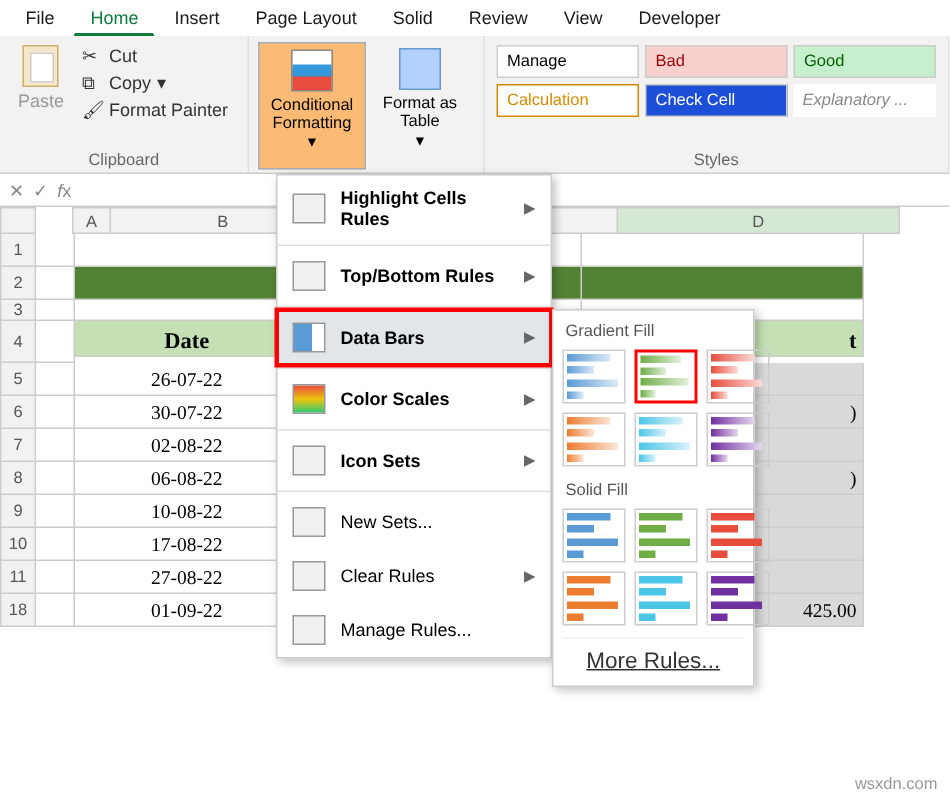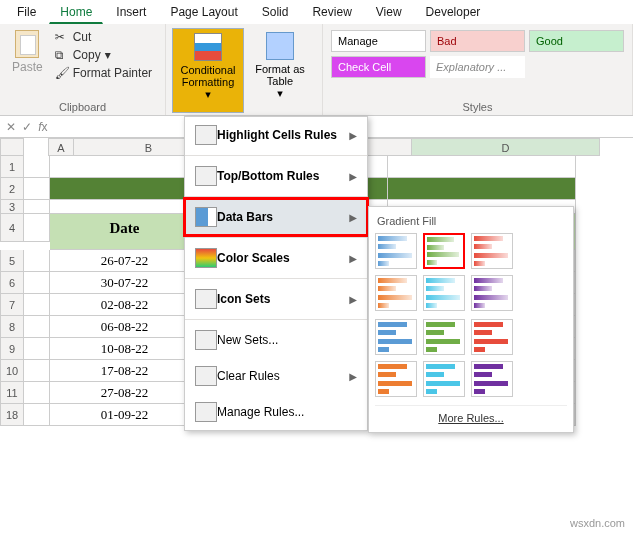--- a/index.html
+++ b/index.html
@@ -17,82 +17,82 @@
 
 
 .paste-btn { display: flex; flex-direction: column; align-items: center; padding: 2px 6px; color: #999; }
 .paste-icon { width: 24px; height: 28px; background: #f5e6c8; border: 1px solid #d0b070; position: relative; margin-bottom: 2px; }
 .paste-icon::before { content: ""; position: absolute; top: 4px; left: 4px; right: 2px; bottom: 2px; background: #fff; border: 1px solid #ccc; }
 .clip-row { display: flex; align-items: center; gap: 4px; padding: 2px 4px; font-size: 12px; color: #333; }
 .clip-row .ic { width: 14px; height: 14px; display: inline-block; }
 
 
 .big-btn { display: flex; flex-direction: column; align-items: center; padding: 4px 6px; text-align: center; font-size: 11px; width: 72px; }
-.big-btn.active { background: #eab308; border: 1px solid #a0b0c0; }
+.big-btn.active { background: #fdba74; border: 1px solid #a0b0c0; }
 .cf-icon, .ft-icon { width: 28px; height: 28px; margin-bottom: 3px; }
 .cf-icon { background: linear-gradient(#fff 50%, #e74c3c 50%); border: 1px solid #888; position: relative; }
 .cf-icon::after { content:""; position:absolute; left:0; right:0; top:33%; height:33%; background:#3498db; }
 .ft-icon { background: #b3d1ff; border: 1px solid #6699cc; }
 
 
 .styles-gal { display: grid; grid-template-columns: repeat(3, 95px); grid-auto-rows: 22px; gap: 4px; padding: 2px; }
 .style-cell { border: 1px solid #ccc; padding: 2px 6px; font-size: 11px; display: flex; align-items: center; }
 .s-normal { background: #fff; }
 .s-bad { background: #f8d0ce; color: #9c0006; }
 .s-good { background: #c6efce; color: #006100; }
 .s-calc { background: #fff; color: #d18b00; border-color: #d18b00; }
-.s-check { background: #d946ef; color: #fff; }
+.s-check { background: #1d4ed8; color: #fff; }
 .s-explan { background: #fff; color: #888; font-style: italic; border: none; }
 
 
 .fbar { display: flex; align-items: center; height: 22px; border-bottom: 1px solid #ccc; }
 .namebox { width: 110px; border-right: 1px solid #ccc; padding: 2px 6px; font-size: 12px; }
 .fx-ctrl { display: flex; align-items: center; gap: 6px; padding: 0 6px; color: #888; }
 
 
 .sheet { position: relative; }
 .colhdrs { display: flex; margin-left: 24px; }
 .colhdr { background: #f3f2f1; border: 1px solid #ccc; border-left: none; text-align: center; font-size: 11px; color: #555; height: 18px; line-height: 18px; }
 .colhdr:first-child { border-left: 1px solid #ccc; }
 .colhdr.sel { background: #d4e8d4; }
 .rowhdr { width: 24px; background: #f3f2f1; border: 1px solid #ccc; border-top: none; text-align: center; font-size: 11px; color: #555; height: 22px; line-height: 22px; }
 .rows { }
 .row { display: flex; }
 .cell { border: 1px solid #ccc; border-top: none; border-left: none; height: 22px; line-height: 22px; padding: 0 4px; font-size: 13px; font-family: "Comic Sans MS", cursive; text-align: center; overflow: hidden; }
 .cell.sel { background: #d9d9d9; }
-.hdr-cell { background: #c5e0b4; font-family: "Comic Sans MS", cursive; font-weight: bold; font-size: 15px; height: 36px; line-height: 28px; }
+.hdr-cell { background: #c5e0b4; font-family: "Comic Sans MS", cursive; font-weight: bold; font-size: 15px; height: 24px; line-height: 28px; }
 .green-band { background: #548235 !important; height: 22px; }
 .gap-row .cell { height: 14px; }
 
 .cA { width: 26px; }
 .cB { width: 150px; }
 .cC { width: 188px; }
 .cD { width: 188px; }
 
 
 .menu { position: absolute; left: 184px; top: 116px; width: 184px; background: #fff; border: 1px solid #ccc; box-shadow: 2px 2px 6px rgba(0,0,0,.25); z-index: 20; }
-.menu-item { display: flex; align-items: center; padding: 8px 10px; font-size: 12px; position: relative; }
+.menu-item { display: flex; align-items: center; gap: 10px; padding: 8px 10px; font-size: 12px; position: relative; }
 .menu-item .mi-label { flex: 1; }
 .menu-item .arrow { color: #666; font-size: 10px; }
 .menu-item.hover { background: #e1e6ea; }
 .menu-sep { height: 1px; background: #e1dfdd; margin: 2px 0; }
 .mi-icon { width: 22px; height: 20px; border: 1px solid #999; background: #f0f0f0; position: relative; }
 .menu-item.hl { outline: 3px solid #ff0000; outline-offset: -1px; }
 .red-arrow { position: absolute; right: -46px; top: 50%; transform: translateY(-50%); width: 46px; height: 14px; }
 .red-arrow::before { content:""; position:absolute; left:0; top:5px; width:32px; height:4px; background:#ff0000; }
 .red-arrow::after { content:""; position:absolute; right:0; top:0; border-left:14px solid #ff0000; border-top:7px solid transparent; border-bottom:7px solid transparent; }
 
 
-.submenu { position: absolute; left: 368px; top: 206px; width: 206px; background: #fff; border: 1px solid #ccc; box-shadow: 2px 2px 6px rgba(0,0,0,.25); z-index: 21; padding: 6px; }
+.submenu { position: absolute; left: 368px; top: 206px; width: 135px; background: #fff; border: 1px solid #ccc; box-shadow: 2px 2px 6px rgba(0,0,0,.25); z-index: 21; padding: 6px; }
 .sub-title { font-size: 11px; color: #555; padding: 2px 2px 6px 2px; }
 .fill-grid { display: grid; grid-template-columns: repeat(3, 42px); gap: 6px; margin-bottom: 8px; }
 .fill-opt { width: 42px; height: 36px; border: 1px solid #ccc; padding: 2px; display: flex; flex-direction: column; justify-content: space-between; }
 .fill-opt.sel { border: 2px solid #ff0000; }
 .bar { height: 5px; }
-.more-rules { text-align: center; padding: 6px 0 2px 0; font-size: 11px; text-decoration: underline; color: #333; border-top: 1px solid #eee; margin-top: 4px; }
+.more-rules { text-align: center; padding: 6px 0 2px 0; font-size: 15px; text-decoration: underline; color: #333; border-top: 1px solid #eee; margin-top: 4px; }
 
 .watermark { position: absolute; right: 8px; bottom: 6px; font-size: 11px; color: #999; z-index: 30; font-family: Arial; }
 </style>
 </head>
 <body>
 
 <div class="tabs">
   <div class="tab">File</div>
   <div class="tab active">Home</div>
   <div class="tab">Insert</div>
@@ -134,20 +134,21 @@
       <div class="ft-icon"></div>
       <span>Format as Table</span> ▾
     </div>
   </div>
 
   <div class="group" style="flex:1">
     <div class="styles-gal">
       <div class="style-cell s-normal">Manage</div>
       <div class="style-cell s-bad">Bad</div>
       <div class="style-cell s-good">Good</div>
+      <div class="style-cell s-calc">Calculation</div>
       <div class="style-cell s-check">Check Cell</div>
       <div class="style-cell s-explan">Explanatory ...</div>
     </div>
     <div class="group-label">Styles</div>
   </div>
 </div>
 
 <div class="fbar">
   <div class="fx-ctrl">
     <span>✕</span>
@@ -336,20 +337,21 @@
         <div class="bar" style="width:95%;background:linear-gradient(90deg,#4bc6e7,#d9f2fa)"></div>
         <div class="bar" style="width:30%;background:linear-gradient(90deg,#4bc6e7,#d9f2fa)"></div>
       </div>
     <div class="fill-opt">
         <div class="bar" style="width:80%;background:linear-gradient(90deg,#7030a0,#e4d7ed)"></div>
         <div class="bar" style="width:50%;background:linear-gradient(90deg,#7030a0,#e4d7ed)"></div>
         <div class="bar" style="width:95%;background:linear-gradient(90deg,#7030a0,#e4d7ed)"></div>
         <div class="bar" style="width:30%;background:linear-gradient(90deg,#7030a0,#e4d7ed)"></div>
       </div>
   </div>
+  <div class="sub-title">Solid Fill</div>
   <div class="fill-grid">
     <div class="fill-opt">
         <div class="bar" style="width:80%;background:#5b9bd5"></div>
         <div class="bar" style="width:50%;background:#5b9bd5"></div>
         <div class="bar" style="width:95%;background:#5b9bd5"></div>
         <div class="bar" style="width:30%;background:#5b9bd5"></div>
       </div>
     <div class="fill-opt">
         <div class="bar" style="width:80%;background:#70ad47"></div>
         <div class="bar" style="width:50%;background:#70ad47"></div>

